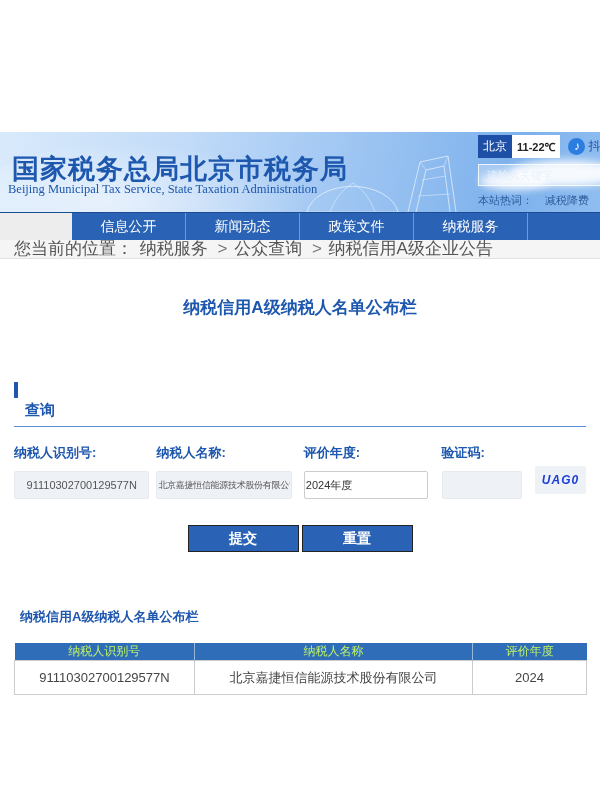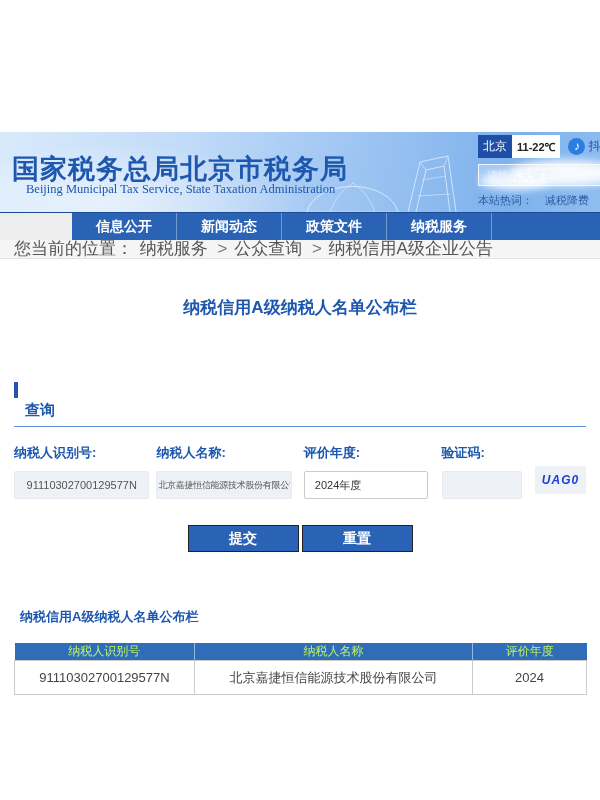--- a/index.html
+++ b/index.html
@@ -7,21 +7,21 @@
               font-family:"Liberation Sans", sans-serif; }
   .top-space { height:132px; background:#fff; }
 
   
   .banner { position:relative; height:80px; overflow:hidden;
             background:linear-gradient(100deg,#d9eafb 0%,#c2dbf8 30%,#9cc4f2 60%,#7db1ec 85%,#8fbdf0 100%); }
   .flare { position:absolute; left:-30px; top:10px; width:340px; height:120px; border-radius:50%;
            background:radial-gradient(ellipse at 40% 50%, rgba(255,255,255,.55), rgba(255,255,255,0) 70%); }
   .banner-title { position:absolute; left:12px; top:19px; font-size:27px; font-weight:bold;
                   color:#1d57ae; letter-spacing:1px; white-space:nowrap; }
-  .banner-sub { position:absolute; left:26px; top:50px; font-size:12.5px; color:#1d57ae;
+  .banner-sub { position:absolute; left:8px; top:50px; font-size:12.5px; color:#1d57ae;
                 font-family:"Liberation Serif", serif; white-space:nowrap; }
   .sketch { position:absolute; opacity:.6; }
   .cloud { position:absolute; background:rgba(255,255,255,.9); border-radius:50%; filter:blur(4px); }
 
   .widgets { position:absolute; left:478px; top:4px; width:240px; }
   .wrow1 { display:flex; align-items:center; height:21px; }
   .city-badge { background:#1d4fa6; color:#fff; font-size:12px; padding:3px 5px; font-weight:normal; }
   .temp { background:#fff; color:#222; font-size:11px; font-weight:bold; padding:4px 5px; }
   .soc { display:flex; align-items:center; margin-left:8px; }
   .dy-icon { width:17px; height:17px; border-radius:50%; background:#2b7de0; color:#fff;
@@ -29,21 +29,21 @@
   .soc-label { font-size:12px; color:#1d4fa6; margin-left:3px; }
   .search-box { margin-top:7px; width:158px; height:22px; border:1px solid rgba(255,255,255,.8);
                 background:rgba(255,255,255,.28); padding:0 8px; font-size:11px; color:#fff; }
   .search-box::placeholder { color:#e7f1fd; }
   .hotwords { margin-top:7px; font-size:11px; color:#2f5c9e; white-space:nowrap; }
   .hotwords span { margin-right:9px; }
 
   
   .nav { display:flex; height:28px; background:#2a63b5; border-top:1px solid #1c4c94; }
   .nav-spacer { width:72px; background:#ededed; }
-  .nav-tab { width:105px; color:#fff; font-size:14px; font-weight:bold; text-align:center;
+  .nav-tab { width:114px; color:#fff; font-size:14px; font-weight:normal; text-align:center;
              line-height:27px; border-right:1px solid rgba(255,255,255,.35); cursor:pointer; }
   .nav-fill { flex:1; }
 
   
   .crumbbar { height:19px; background:#f5f5f5; border-bottom:1px solid #e3e3e3;
               font-size:17px; color:#555; line-height:18px; padding-left:14px; white-space:nowrap; }
   .crumbbar span { margin-right:2px; }
   .crumb-sep { color:#777; margin:0 3px; }
 
   
@@ -52,21 +52,21 @@
 
   .sec-head { margin-top:40px; display:flex; align-items:center; }
   .sec-bar { width:4px; height:16px; background:#1d57ae; }
   .sec-label { font-size:15px; font-weight:bold; color:#1d57ae; margin-left:7px;margin-top:42px; }
   .sec-rule { margin-top:6px; border-bottom:1px solid #5b90d8; }
 
   .form-row { display:flex; margin-top:17px; }
   .f-label { font-size:13px; font-weight:bold; color:#1d57ae; margin-bottom:9px; white-space:nowrap; }
   .f-input { height:28px; background:#eef1f6; border:1px solid #e7eaef; border-radius:2px;
              font-size:11px; color:#555; text-align:center; width:100%; }
-  .f-input.white { background:#fff; border:1px solid #ccc; text-align:left; padding-left:10px; font-size:11px; color:#333; }
+  .f-input.white { background:#fff; border:1px solid #ccc; text-align:left; padding-left:1px; font-size:11px; color:#333; }
   .fld1 { width:138px; margin-right:7px; }
   .fld2 { width:138px; margin-right:12px; }
   .fld2 .f-input { font-size:9px; letter-spacing:-0.3px; padding:0 1px; }
   .fld3 { width:126px; margin-right:14px; }
   .fld4 { width:82px; margin-right:13px; }
   .fld5 { width:52px; padding-top:22px; }
   .captcha { height:28px; background:#eef1f6; border-radius:2px; text-align:center; line-height:28px;
              font-size:12px; font-weight:bold; font-style:italic; color:#1b3ed8; letter-spacing:1px;
              cursor:pointer; }
 

